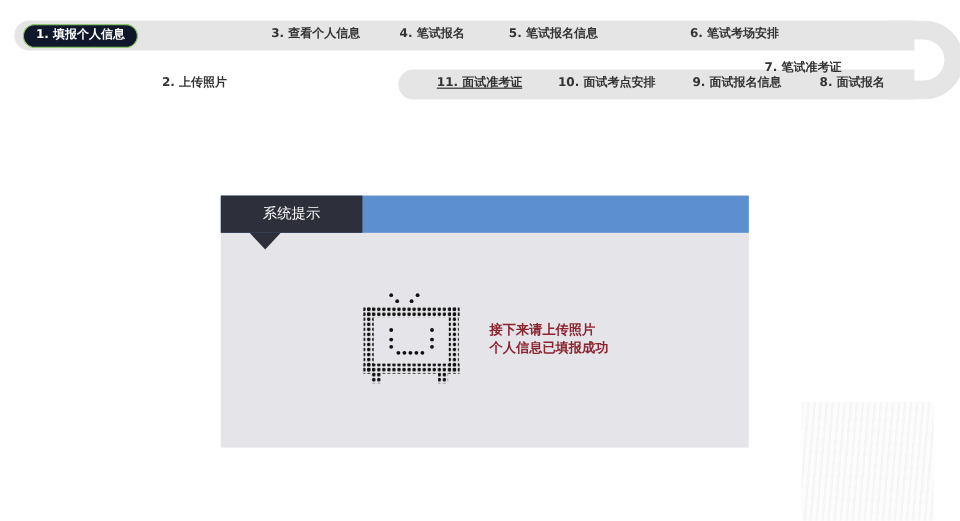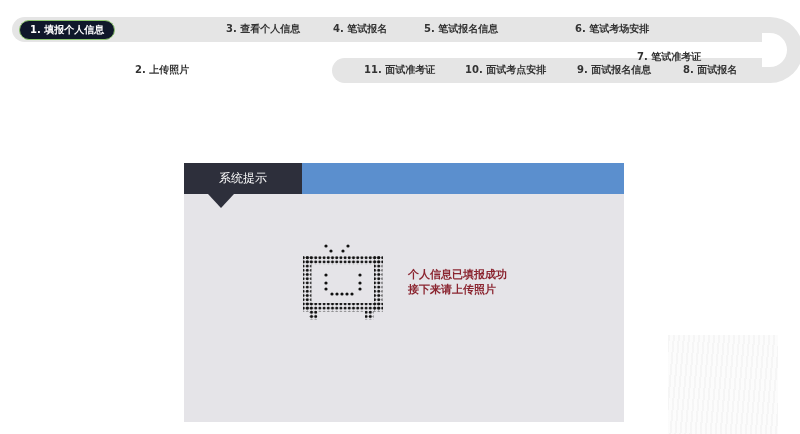--- a/index.html
+++ b/index.html
@@ -6,21 +6,21 @@
   body { width:800px; height:434px; background:#ffffff; position:relative; overflow:hidden;
          font-family:"DejaVu Sans", "Liberation Sans", sans-serif; }
   .track-top { position:absolute; left:12px; top:17px; width:750px; height:25px; background:#e5e5e5;
                border-radius:13px 0 0 13px; }
   .track-bottom { position:absolute; left:332px; top:58px; width:430px; height:25px; background:#e5e5e5;
                border-radius:13px 0 0 13px; }
   .track-curve { position:absolute; left:737px; top:17px; width:66px; height:66px; box-sizing:border-box;
                border:16px solid #e5e5e5; border-left:none; border-radius:0 33px 33px 0; }
   .step { position:absolute; font-size:10px; font-weight:bold; color:#333; white-space:nowrap; cursor:pointer; line-height:16px; }
   .step.active { background:#0f172a; color:#fff; border-radius:10px; padding:1px 10px; border:1px solid #8cc56d;}
-  .panel { position:absolute; left:184px; top:163px; width:440px; height:259px; background:#e5e4e8; }
+  .panel { position:absolute; left:184px; top:163px; width:440px; height:210px; background:#e5e4e8; }
   .panel-head { position:absolute; left:0; top:0; width:440px; height:31px; background:#5b8fce; }
   .panel-tab { position:absolute; left:0; top:0; width:118px; height:31px; background:#2d2f3b; color:#fff;
                font-size:12px; line-height:31px; text-align:center; }
   .panel-notch { position:absolute; left:24px; top:31px; width:0; height:0;
                border-left:13px solid transparent; border-right:13px solid transparent; border-top:14px solid #2d2f3b; }
   .tv-icon { position:absolute; left:117px; top:80px; width:84px; height:82px; }
   .msg { position:absolute; left:224px; top:104px; font-size:11px; font-weight:bold; color:#8b2530; line-height:15px; }
   .scribble { position:absolute; left:668px; top:335px; width:110px; height:99px;
               background:repeating-linear-gradient(95deg, #f3f3f3 0 2px, #fbfbfb 2px 5px); opacity:0.8; }
 </style>
@@ -33,21 +33,21 @@
   <div class="track-bottom"></div>
 
   <div class="step active" style="left:19px; top:20px;">1. 填报个人信息</div>
   <div class="step" style="left:135px; top:21px;margin-top:41px;">2. 上传照片</div>
   <div class="step" style="left:226px; top:21px;">3. 查看个人信息</div>
   <div class="step" style="left:333px; top:21px;">4. 笔试报名</div>
   <div class="step" style="left:424px; top:21px;">5. 笔试报名信息</div>
   <div class="step" style="left:531px; top:21px;margin-left:44px;">6. 笔试考场安排</div>
   <div class="step" style="left:637px; top:21px;margin-top:28px;">7. 笔试准考证</div>
 
-  <div class="step" style="left:364px; top:62px;">11. 面试准考证</div>
+  <div class="step" style="left:364px; top:62px;text-decoration:underline;">11. 面试准考证</div>
   <div class="step" style="left:465px; top:62px;">10. 面试考点安排</div>
   <div class="step" style="left:577px; top:62px;">9. 面试报名信息</div>
   <div class="step" style="left:683px; top:62px;">8. 面试报名</div>
 </div>
 
 <div class="panel">
   <div class="panel-head"></div>
   <div class="panel-tab">系统提示</div>
   <div class="panel-notch"></div>
 
@@ -74,18 +74,18 @@
     <circle cx="59" cy="40" r="1.6" fill="#111"></circle>
       <circle cx="59" cy="46" r="1.6" fill="#111"></circle>
     <circle cx="31" cy="51" r="1.6" fill="#111"></circle>
       <circle cx="36" cy="51" r="1.6" fill="#111"></circle>
     <circle cx="41" cy="51" r="1.6" fill="#111"></circle>
       <circle cx="46" cy="51" r="1.6" fill="#111"></circle>
     <circle cx="51" cy="51" r="1.6" fill="#111"></circle>
   </svg>
 
   <div class="msg">
+    <div>接下来请上传照片</div>
     <div>个人信息已填报成功</div>
-    <div>接下来请上传照片</div>
   </div>
 </div>
 
 <div class="scribble"></div>
 
 </body></html>

